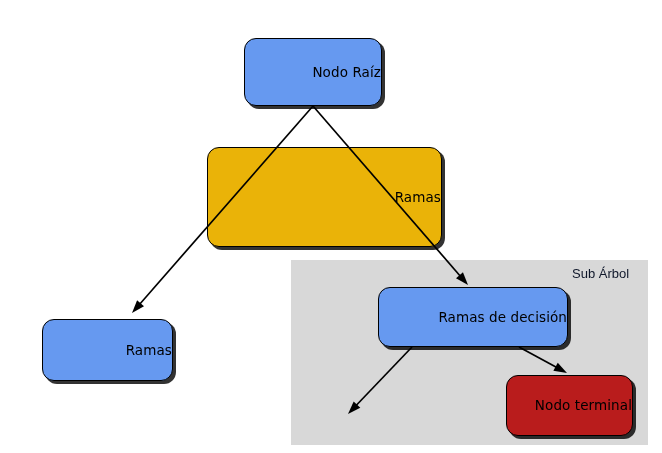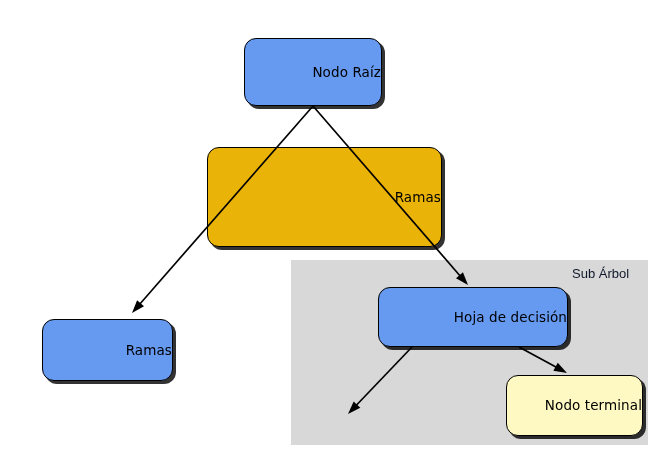--- a/index.html
+++ b/index.html
@@ -81,24 +81,24 @@
 
   <div class="node" id="node-1" style="left: 207px; top: 147px; width: 235px; height: 100px; background: #eab308;">
     <span class="node-label">Ramas</span>
   </div>
 
   <div class="node" id="node-2" style="left: 42px; top: 319px; width: 131px; height: 62px; background: rgb(102, 153, 240);">
     <span class="node-label">Ramas</span>
   </div>
 
   <div class="node" id="node-3" style="left: 378px; top: 287px; width: 190px; height: 60px; background: rgb(102, 153, 240);">
-    <span class="node-label">Hoja de decisión</span>
+    <span class="node-label">Ramas de decisión</span>
   </div>
 
-  <div class="node" id="node-4" style="left: 506px; top: 375px; width: 137px; height: 61px; background: #fef9c3;">
+  <div class="node" id="node-4" style="left: 506px; top: 375px; width: 127px; height: 61px; background: #b91c1c;">
     <span class="node-label">Nodo terminal</span>
   </div>
 
   <svg class="edges" id="edge-layer" viewBox="0 0 662 453">
       <g>
         <line x1="313" y1="106" x2="138.58247102123542" y2="305.4719806552722" stroke="#000000"></line>
         <polygon class="arrowhead" points="132,313 137.09432342903125,300.1856381820856 144.02010122618083,306.24151152162216" fill="#000000"></polygon>
       </g>
       <g>
         <line x1="313" y1="106" x2="461.45391090672064" y2="277.4403229180838" stroke="#000000"></line>

